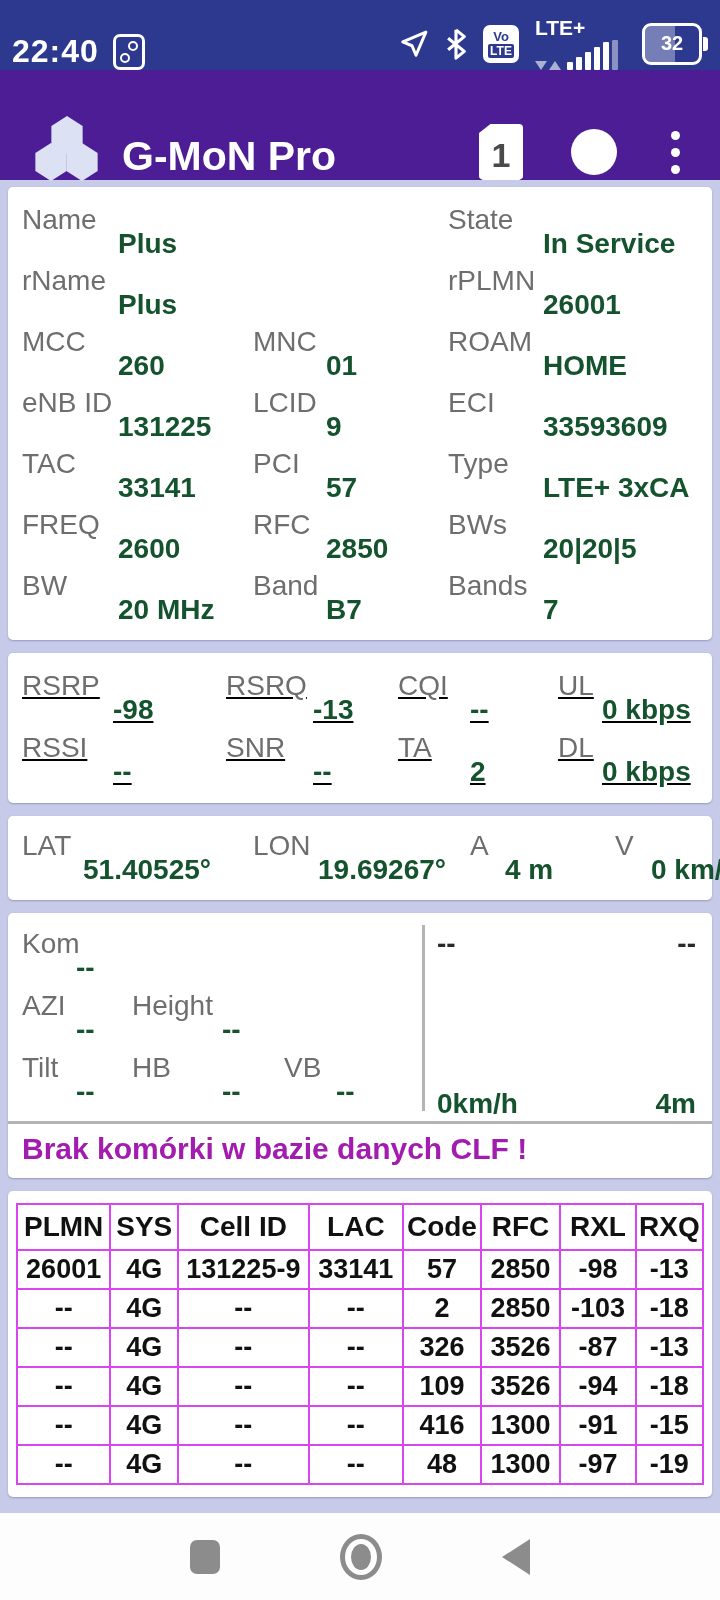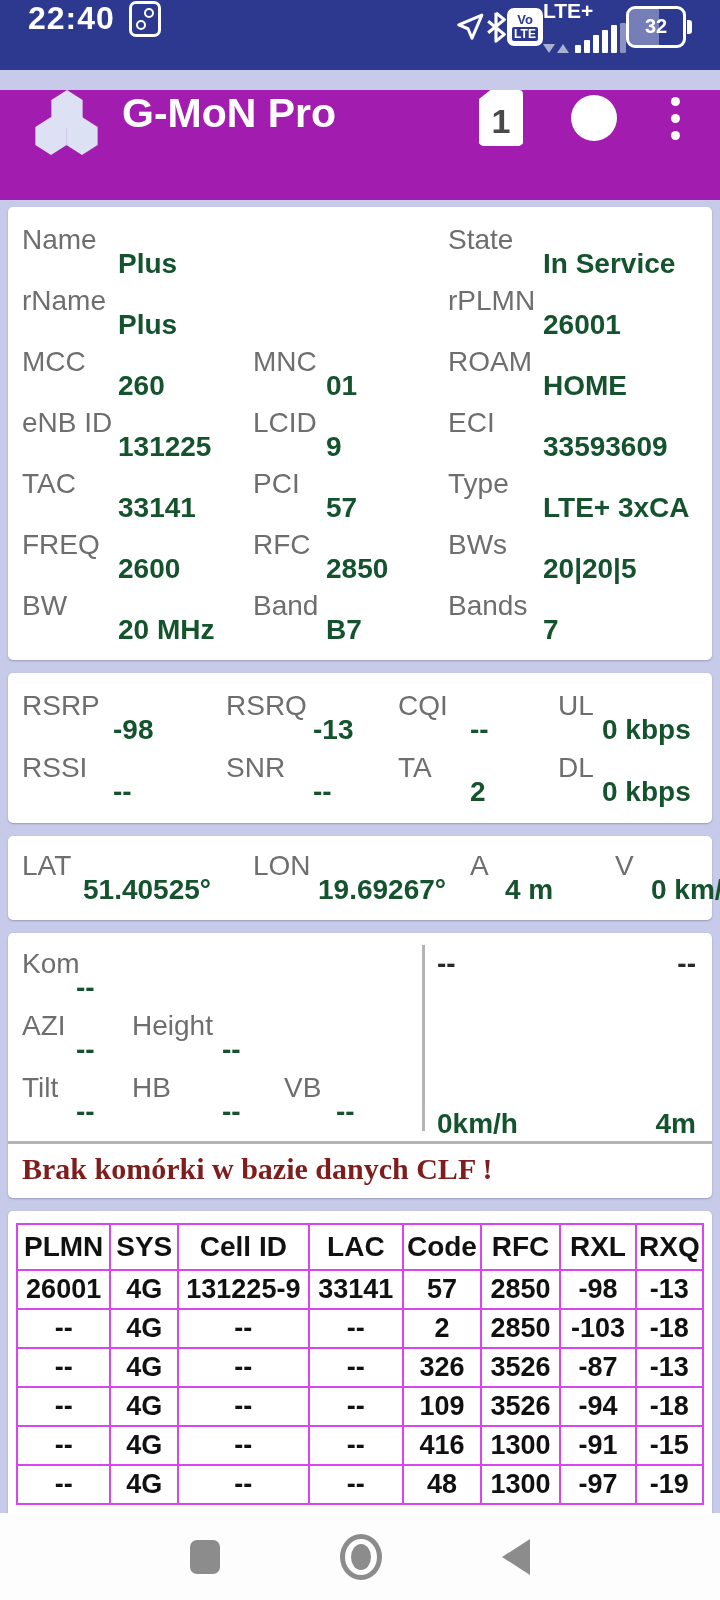--- a/index.html
+++ b/index.html
@@ -1,49 +1,49 @@
 <!DOCTYPE html>
 <html><head>
 <meta charset="utf-8">
 <style>
   * { margin:0; padding:0; box-sizing:border-box; }
   html,body { width:720px; height:1600px; }
   body { font-family:"Liberation Sans", sans-serif; background:#c7cbe9; overflow:hidden; }
   .phone { position:relative; width:720px; height:1600px; display:flex; flex-direction:column; }
 
   
-  .status-bar { height:70px; background:#2c398f; display:flex; align-items:flex-start; padding:0 28px; color:#fff; flex:0 0 auto; }
+  .status-bar { height:70px; background:#2c398f; display:flex; align-items:flex-end; padding:0 12px; color:#fff; flex:0 0 auto; }
   .sb-left { display:flex; align-items:center; gap:14px; }
   .sb-time { font-size:32px; font-weight:bold; letter-spacing:1px; }
   .sb-notif { width:32px; height:36px; border:3px solid #fff; border-radius:7px; position:relative; }
   .sb-notif i { position:absolute; width:10px; height:10px; border:2.5px solid #fff; border-radius:50%; }
   .sb-notif i.c1 { top:4px; right:4px; }
   .sb-notif i.c2 { bottom:4px; left:4px; }
-  .sb-right { margin-left:auto; display:flex; align-items:center; }
+  .sb-right { margin-left:auto; display:flex; align-items:center; gap:16px; }
   .sb-icon svg { display:block; }
   .volte-badge { width:36px; height:38px; background:#fff; border-radius:7px; display:flex; flex-direction:column; align-items:center; justify-content:center; line-height:1; }
   .volte-badge .vo { color:#2c398f; font-size:13px; font-weight:bold; }
   .volte-badge .lte { color:#fff; background:#2c398f; font-size:12px; font-weight:bold; border-radius:2px; padding:1px 2px; margin-top:1px; }
   .net-cluster { display:flex; flex-direction:column; align-items:flex-start; }
   .net-type { font-size:21px; font-weight:bold; line-height:1; margin-bottom:2px; }
   .net-row { display:flex; align-items:flex-end; gap:3px; }
   .updown { display:flex; align-items:flex-end; gap:2px; margin-right:3px; opacity:.6; }
   .tri-up { width:0; height:0; border-left:6px solid transparent; border-right:6px solid transparent; border-bottom:9px solid #fff; }
   .tri-dn { width:0; height:0; border-left:6px solid transparent; border-right:6px solid transparent; border-top:9px solid #fff; }
   .bars { display:flex; align-items:flex-end; gap:3px; }
   .bars b { width:6px; background:#fff; border-radius:1px; display:block; }
   .bars b.dim { opacity:.45; }
   .battery { display:flex; align-items:center; }
-  .batt-body { width:60px; height:42px; border:3px solid #fff; border-radius:9px; position:relative; overflow:hidden; display:flex; align-items:center; justify-content:center; }
+  .batt-body { width:60px; height:42px; border:3px solid #fff; border-radius:9px; position:relative; overflow:hidden; display:flex; align-items:center; justify-content:center;margin-left:8px; }
   .batt-fill { position:absolute; left:0; top:0; bottom:0; width:55%; background:rgba(255,255,255,.35); }
   .batt-num { position:relative; font-size:20px; font-weight:bold; color:#fff; }
   .batt-nub { width:5px; height:14px; background:#fff; border-radius:0 3px 3px 0; margin-left:1px; }
 
   
-  .app-header { height:110px; background:#a21caf; display:flex; align-items:flex-start; padding:0 34px; flex:0 0 auto;margin-top:20px; }
+  .app-header { height:110px; background:#4c1d95; display:flex; align-items:flex-end; padding:0 34px; flex:0 0 auto; }
   .logo { position:relative; width:66px; height:64px; margin-right:22px; }
   .hex { position:absolute; width:34px; height:38px; background:#dde1f4; clip-path:polygon(50% 0,96% 26%,96% 74%,50% 100%,4% 74%,4% 26%); }
   .hex.h1 { left:16px; top:0; }
   .hex.h2 { left:0; top:27px; }
   .hex.h3 { left:31px; top:27px; }
   .app-title { color:#fff; font-size:41px; font-weight:bold; }
   .hdr-actions { margin-left:auto; display:flex; align-items:center; gap:48px; }
   .sim-icon { width:44px; height:56px; background:#fff; clip-path:polygon(26% 0,100% 0,100% 96%,92% 100%,8% 100%,0 96%,0 16%); display:flex; align-items:flex-end; justify-content:center; border-radius:4px; }
   .sim-icon span { color:#4a4a4a; font-size:34px; font-weight:bold; line-height:1.4; }
   .record-btn { width:46px; height:46px; background:#fff; border-radius:50%; }
@@ -58,35 +58,35 @@
 
   
   .content { flex:1 1 auto; background:#c7cbe9; padding:7px 8px 0; overflow:hidden; }
   .card { background:#fff; border-radius:5px; margin-bottom:13px; box-shadow:0 1px 2px rgba(60,60,110,.35); font-size:28px; }
   .lab { color:#6e6e6e; }
   .val { color:#14532d; font-weight:bold;margin-top:24px; }
 
   .grid-net { display:grid; grid-template-columns:96px 135px 73px 122px 95px 1fr; row-gap:0; padding:14px 6px 12px 14px; }
   .grid-net span { height:37px; display:flex; align-items:center; white-space:nowrap; }
 
-  .grid-sig { display:grid; grid-template-columns:91px 113px 87px 85px 72px 88px 44px 1fr; padding:14px 6px 12px 14px; }
+  .grid-sig { display:grid; grid-template-columns:91px 113px 87px 85px 72px 88px 44px 1fr; padding:14px 6px 12px 14px;text-decoration:underline; }
   .grid-sig span { height:38px; display:flex; align-items:center; white-space:nowrap; }
 
   .grid-pos { display:grid; grid-template-columns:61px 170px 65px 152px 35px 110px 36px 1fr; padding:13px 22px 13px 14px; }
   .grid-pos span { height:34px; display:flex; align-items:center; white-space:nowrap; }
 
   .ant-wrap { display:flex; padding:12px 14px 0; }
   .grid-ant { display:grid; grid-template-columns:54px 56px 90px 62px 52px 1fr; flex:0 0 400px; }
   .grid-ant span { height:38px; display:flex; align-items:center; white-space:nowrap; }
   .ant-divider { width:3px; background:#b4b4b4; margin:0 0 0 0; }
   .meter { flex:1 1 auto; display:flex; flex-direction:column; justify-content:space-between; padding:0 2px 0 12px; }
   .meter-row { display:flex; justify-content:space-between; align-items:center; height:38px; }
   .meter .dash { color:#2a2a2a; font-weight:bold; }
   .clf-divider { border-top:3px solid #b4b4b4; margin-top:10px; }
-  .clf-msg { font-size:30px; font-weight:bold; color:#7f1d1d; padding:8px 14px 12px;font-family:Liberation Serif, serif; }
+  .clf-msg { font-size:30px; font-weight:bold; color:#a21caf; padding:8px 14px 12px; }
 
   
   .table-card { padding:12px 8px; }
   table.cells { width:100%; border-collapse:collapse; table-layout:fixed; }
   table.cells th, table.cells td { border:2px solid #d946ef; text-align:center; font-weight:bold; color:#111; white-space:nowrap; overflow:hidden; }
   table.cells th { height:46px; font-size:28px; }
   table.cells td { height:39px; font-size:27px; }
   col.c-plmn{width:13.6%} col.c-sys{width:9.9%} col.c-cellid{width:19%} col.c-lac{width:13.8%}
   col.c-code{width:11.3%} col.c-rfc{width:11.6%} col.c-rxl{width:11%} col.c-rxq{width:9.8%}
 

